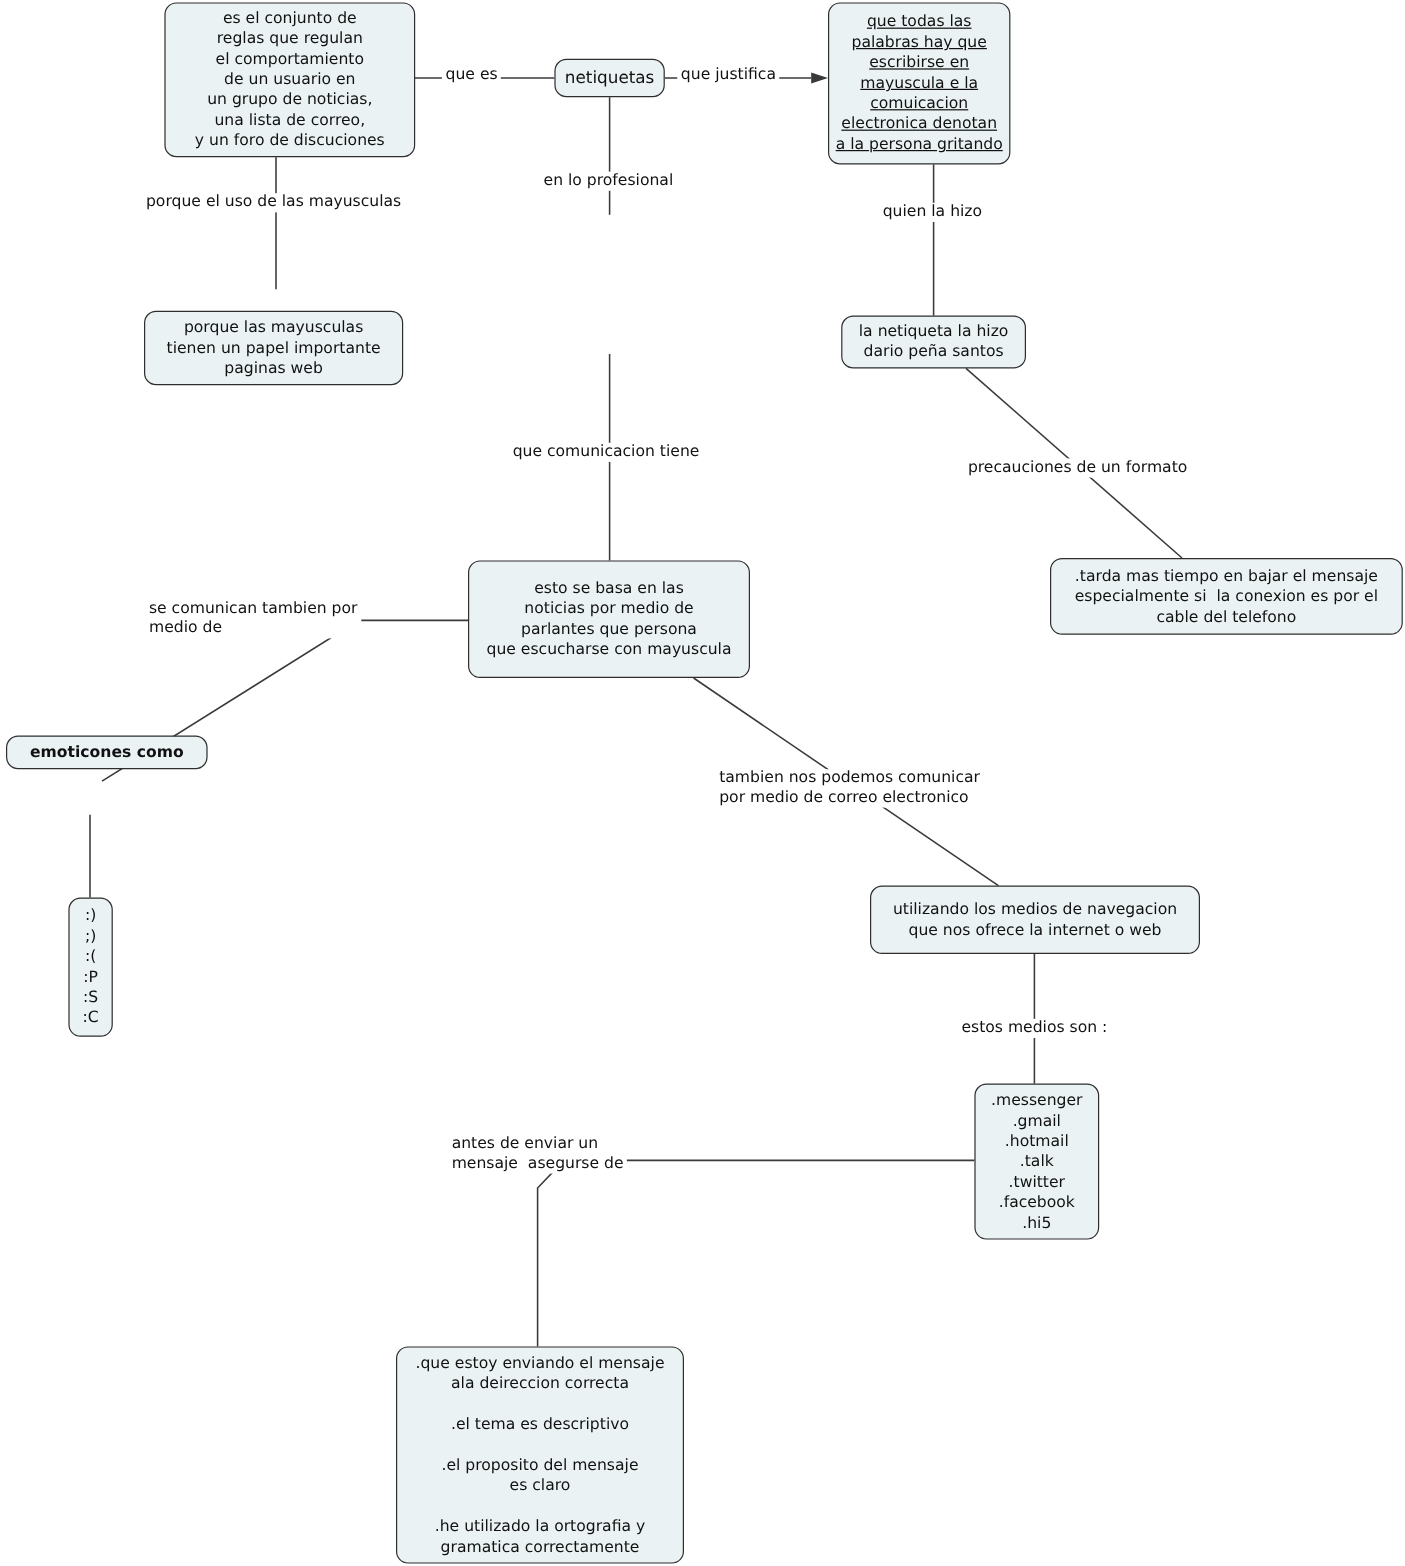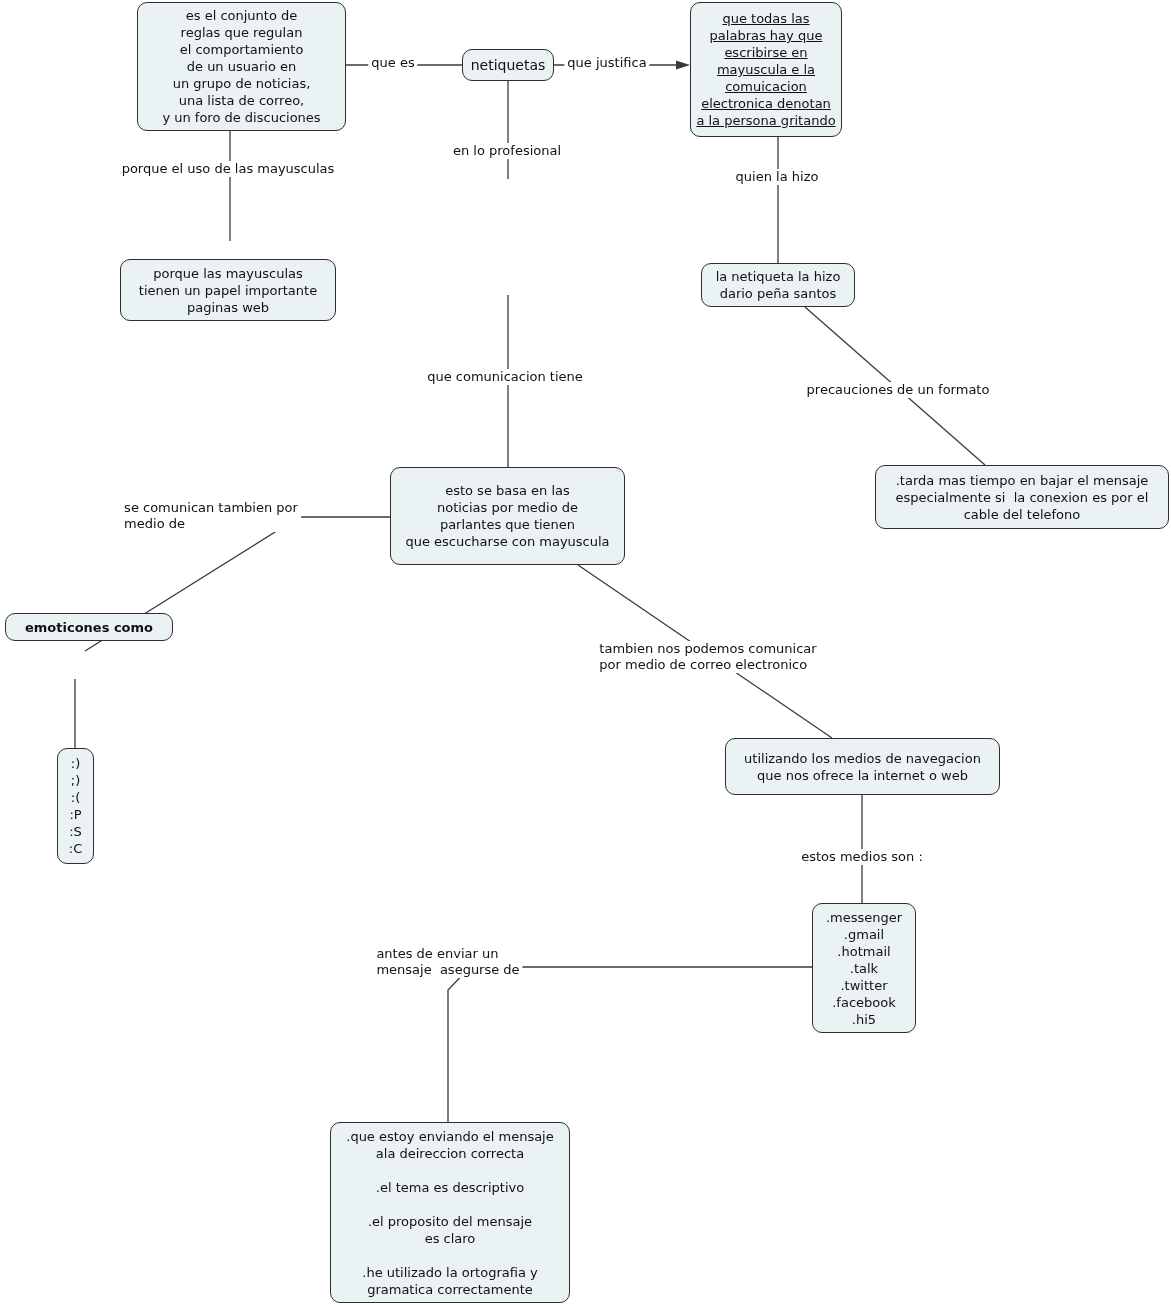--- a/index.html
+++ b/index.html
@@ -100,21 +100,21 @@
   <div class="node" style="left:120px;top:241px;width:216px;height:62px;margin-top:18px;">porque las mayusculas
 tienen un papel importante
 paginas web</div>
   <div class="node" style="left:701px;top:263px;width:154px;height:44px;">la netiqueta la hizo
 dario peña santos</div>
   <div class="node" style="left:875px;top:465px;width:294px;height:64px;">.tarda mas tiempo en bajar el mensaje
 especialmente si  la conexion es por el
 cable del telefono</div>
   <div class="node" style="left:390px;top:467px;width:235px;height:98px;">esto se basa en las
 noticias por medio de
-parlantes que tienen
+parlantes que persona
 que escucharse con mayuscula</div>
   <div class="node" style="left:5px;top:613px;width:168px;height:28px;font-weight:bold;">emoticones como</div>
   <div class="node" style="left:57px;top:748px;width:37px;height:116px;">:)
 ;)
 :(
 :P
 :S
 :C</div>
   <div class="node" style="left:725px;top:738px;width:275px;height:57px;">utilizando los medios de navegacion
 que nos ofrece la internet o web</div>

